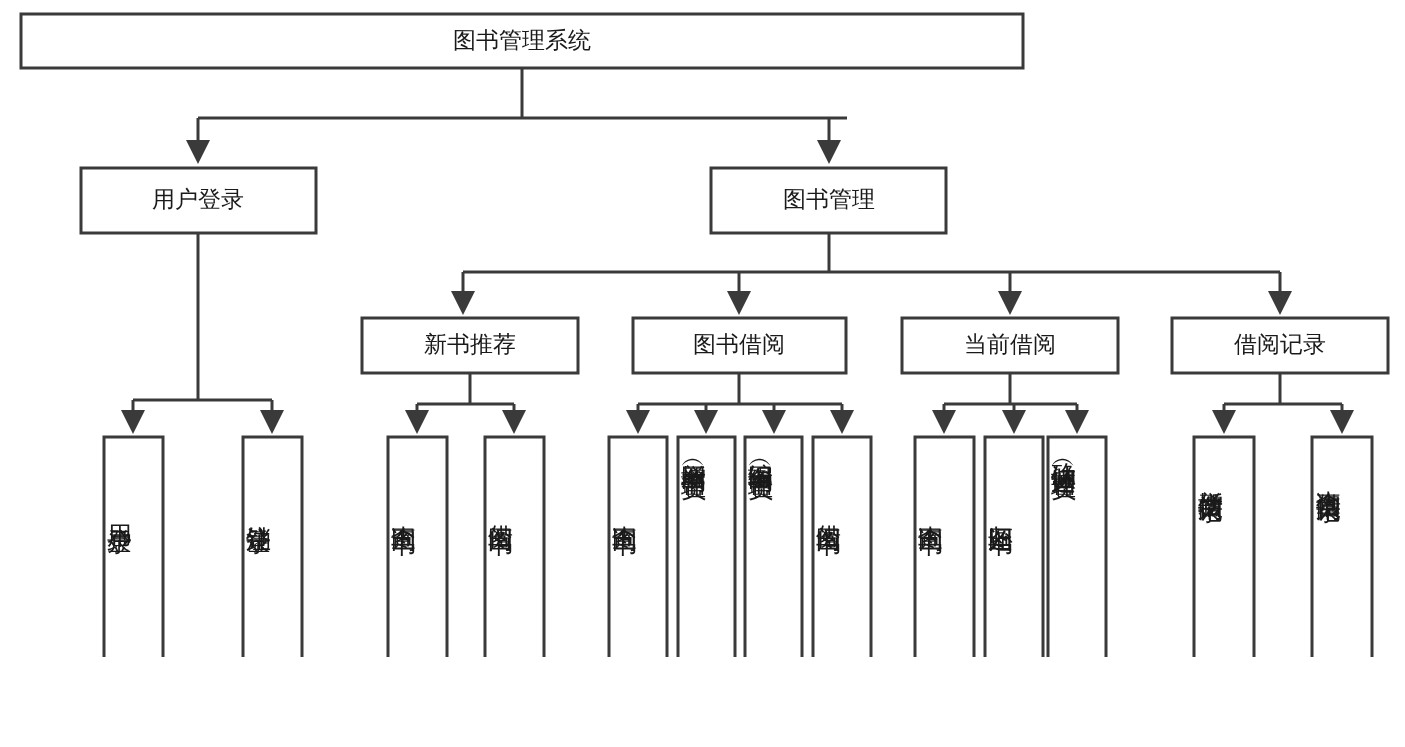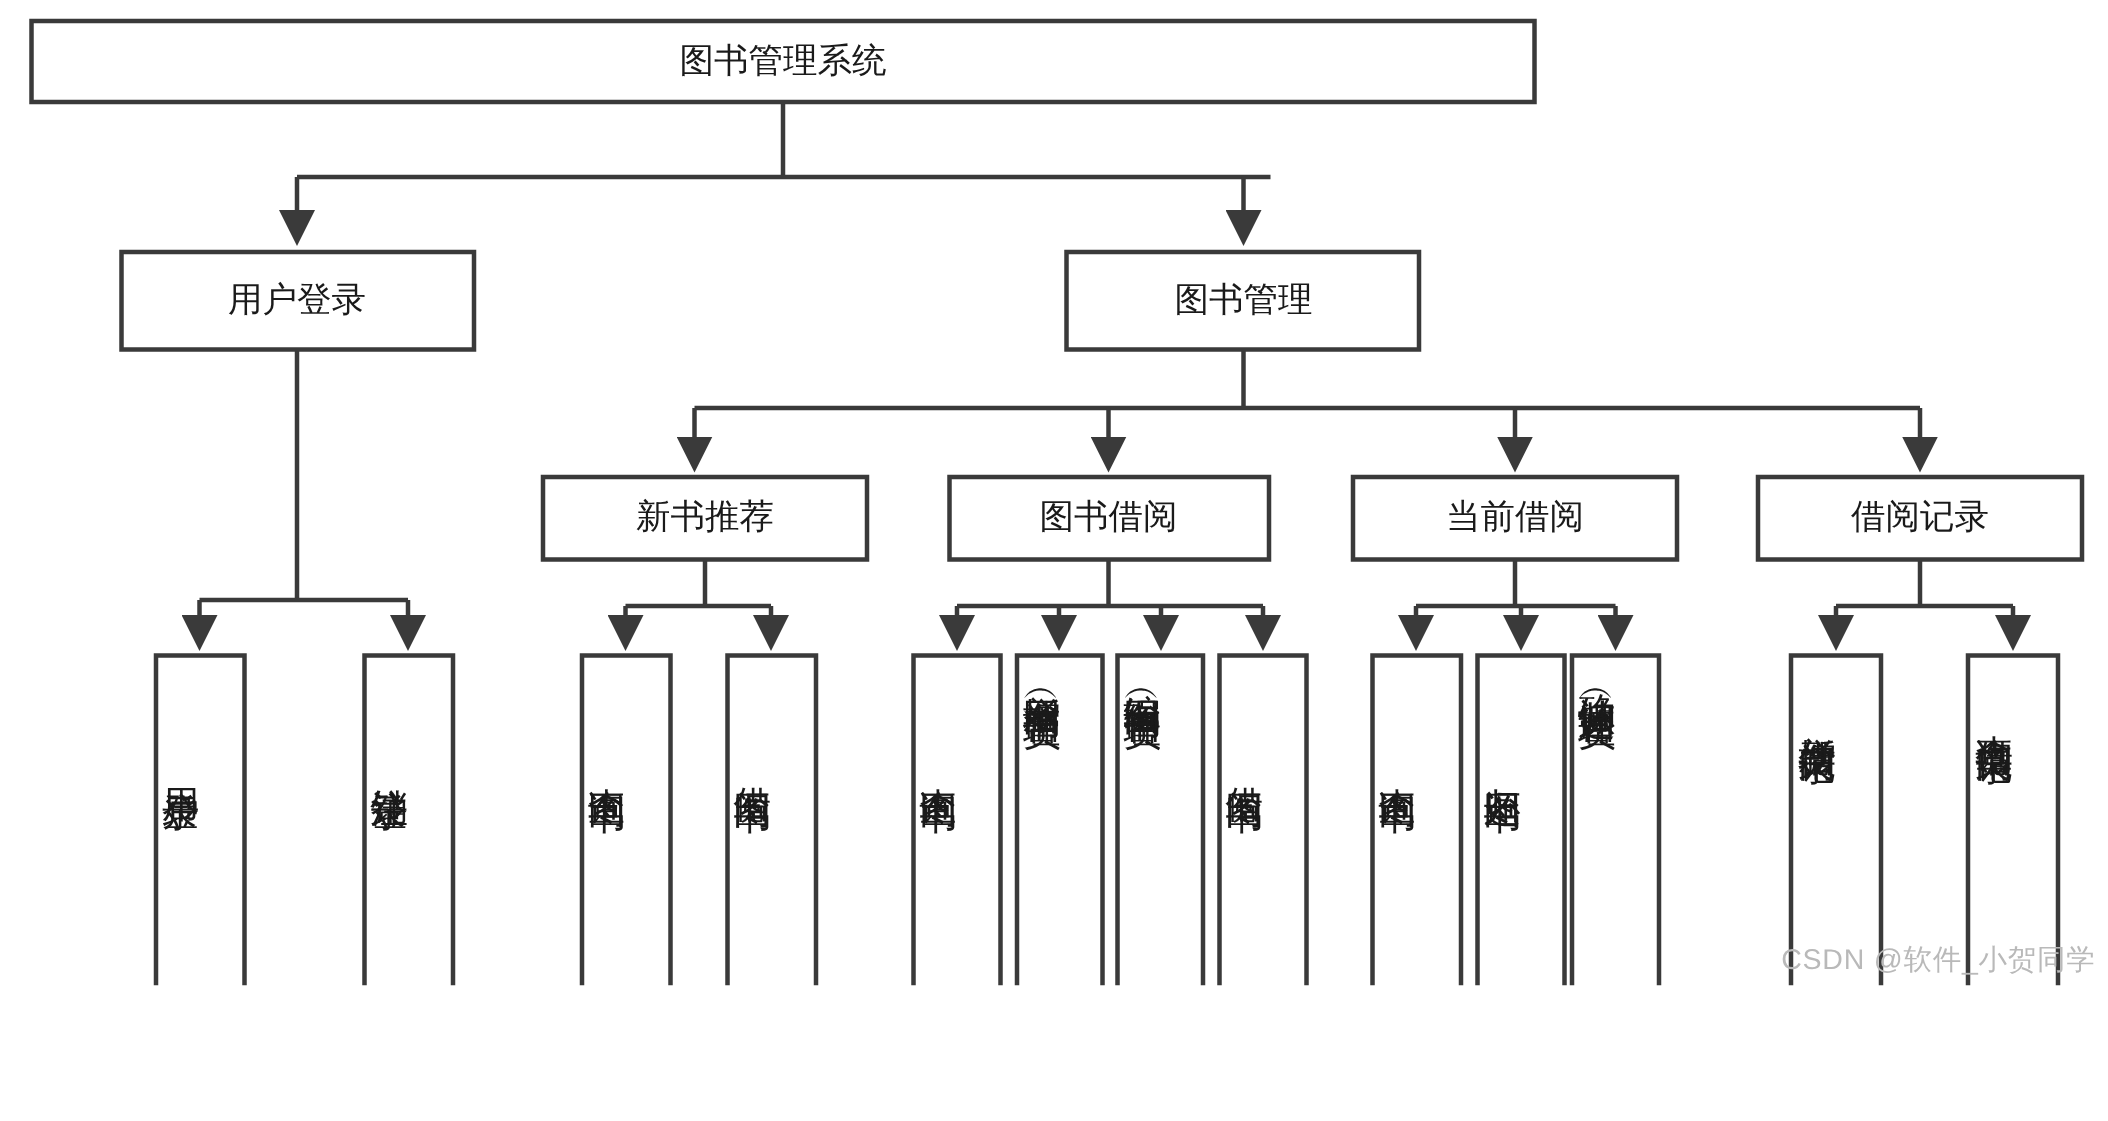--- a/index.html
+++ b/index.html
@@ -189,14 +189,13 @@
   <div class="leaf-label" style="left:748px; top:443px; height:288px;">编辑图书（管理员）</div>
   <div class="leaf-label" style="left:816px; top:505px; height:220px;">借阅图书</div>
 
   <div class="leaf-label" style="left:918px; top:505px; height:220px;">查询图书</div>
   <div class="leaf-label" style="left:988px; top:505px; height:220px;">归还图书</div>
   <div class="leaf-label" style="left:1051px; top:443px; height:288px;">确认归还（管理员）</div>
 
   <div class="leaf-label" style="left:1198px; top:470px; height:260px;">新增借阅记录</div>
   <div class="leaf-label" style="left:1316px; top:470px; height:260px;">查询借阅记录</div>
 
-  <div class="watermark">CSDN @软件_小贺同学</div>
 </div>
 
 </body></html>

